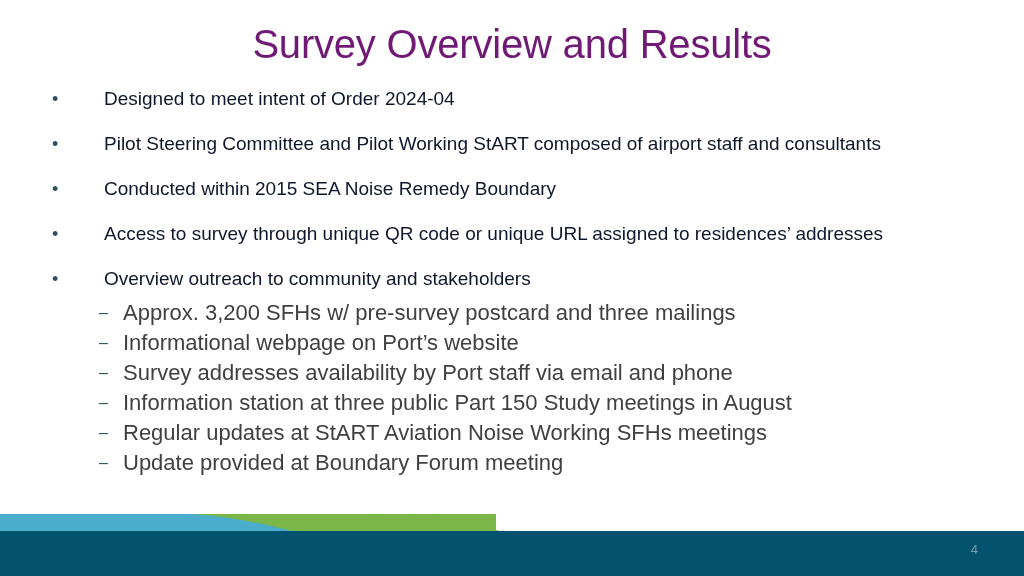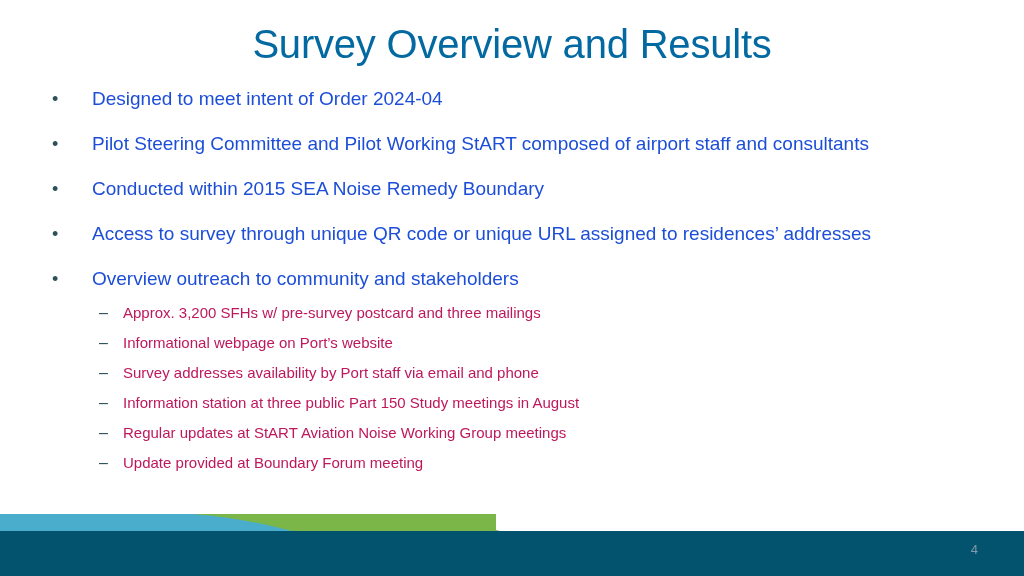--- a/index.html
+++ b/index.html
@@ -26,21 +26,21 @@
   
   .title {
     position: absolute;
     left: 0;
     top: 18px;
     width: 1024px;
     text-align: center;
     font-size: 40px;
     line-height: 52px;
     font-weight: 400;
-    color: #0369a1;
+    color: #701a75;
     letter-spacing: -0.2px;
     white-space: nowrap;
   }
 
   
   .body-list {
     position: absolute;
     left: 52px;
     top: 86px;
     width: 940px;
@@ -59,24 +59,24 @@
     left: 0;
     top: 0;
     width: 18px;
     font-size: 18px;
     line-height: 26px;
     color: #2e5059;
     text-align: left;
   }
   .bullet-text {
     display: block;
-    margin-left: 40px;
+    margin-left: 52px;
     font-size: 19px;
     line-height: 26px;
-    color: #1d4ed8;
+    color: #0f172a;
     white-space: nowrap;
   }
 
   
   .sub-list {
     margin-top: 9px;
     margin-left: 47px;
   }
   .sub-row {
     position: relative;
@@ -90,23 +90,23 @@
     left: 0;
     top: 0;
     width: 16px;
     font-size: 16px;
     line-height: 23px;
     color: #2e5059;
   }
   .sub-text {
     display: block;
     margin-left: 24px;
-    font-size: 15px;
+    font-size: 22px;
     line-height: 23px;
-    color: #be185d;
+    color: #404040;
     white-space: nowrap;
   }
 
   
   .footer-deco {
     position: absolute;
     left: 0;
     bottom: 0;
     width: 1024px;
     height: 76px;
@@ -177,21 +177,21 @@
           <span class="sub-text">Survey addresses availability by Port staff via email and phone</span>
         </div>
 
         <div class="sub-row">
           <span class="sub-mark">–</span>
           <span class="sub-text">Information station at three public Part 150 Study meetings in August</span>
         </div>
 
         <div class="sub-row">
           <span class="sub-mark">–</span>
-          <span class="sub-text">Regular updates at StART Aviation Noise Working Group meetings</span>
+          <span class="sub-text">Regular updates at StART Aviation Noise Working SFHs meetings</span>
         </div>
 
         <div class="sub-row">
           <span class="sub-mark">–</span>
           <span class="sub-text">Update provided at Boundary Forum meeting</span>
         </div>
 
       </div>
     </div>
 

